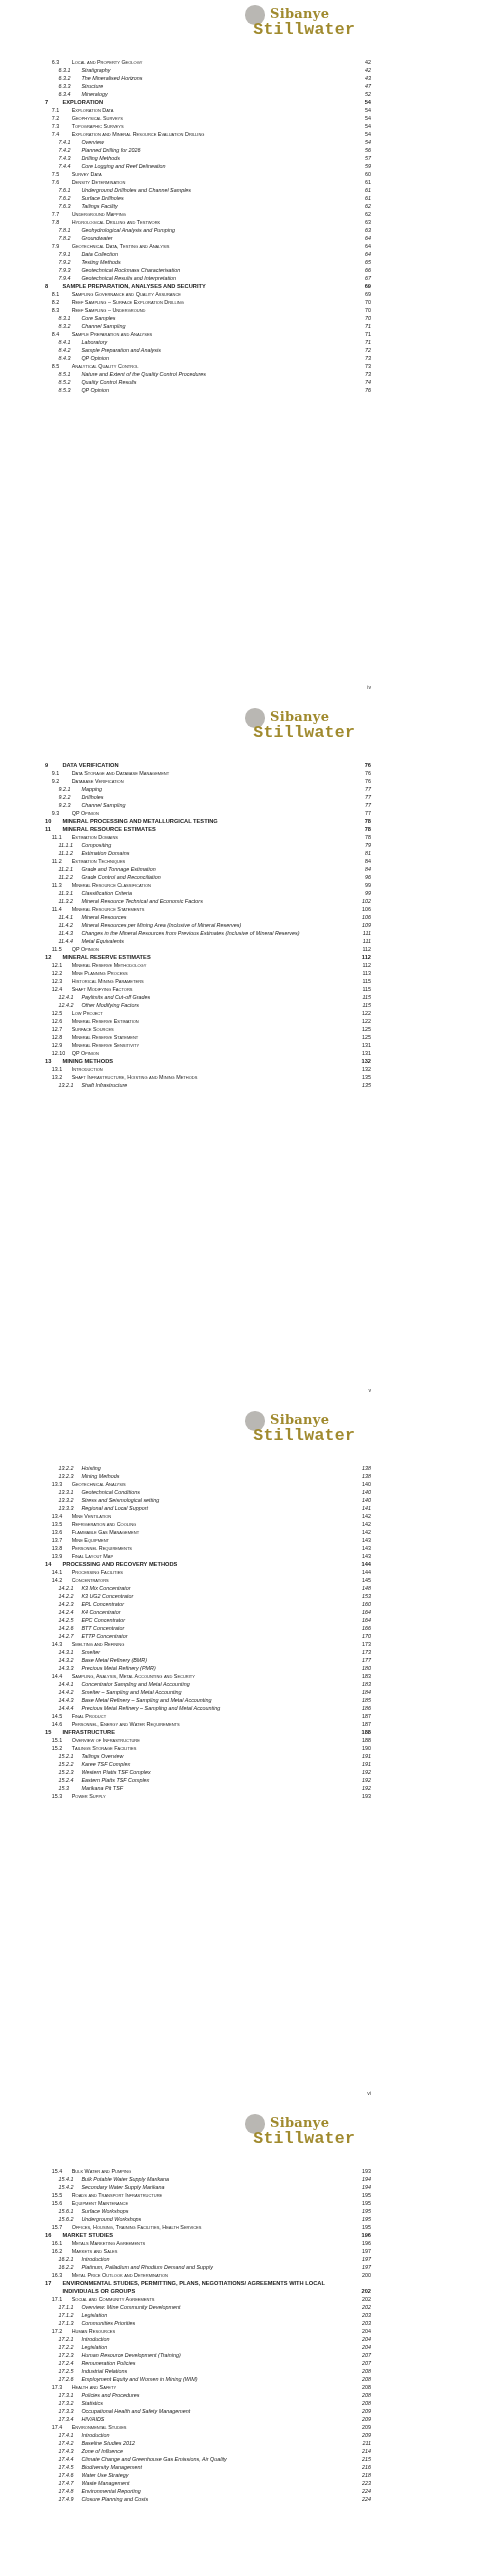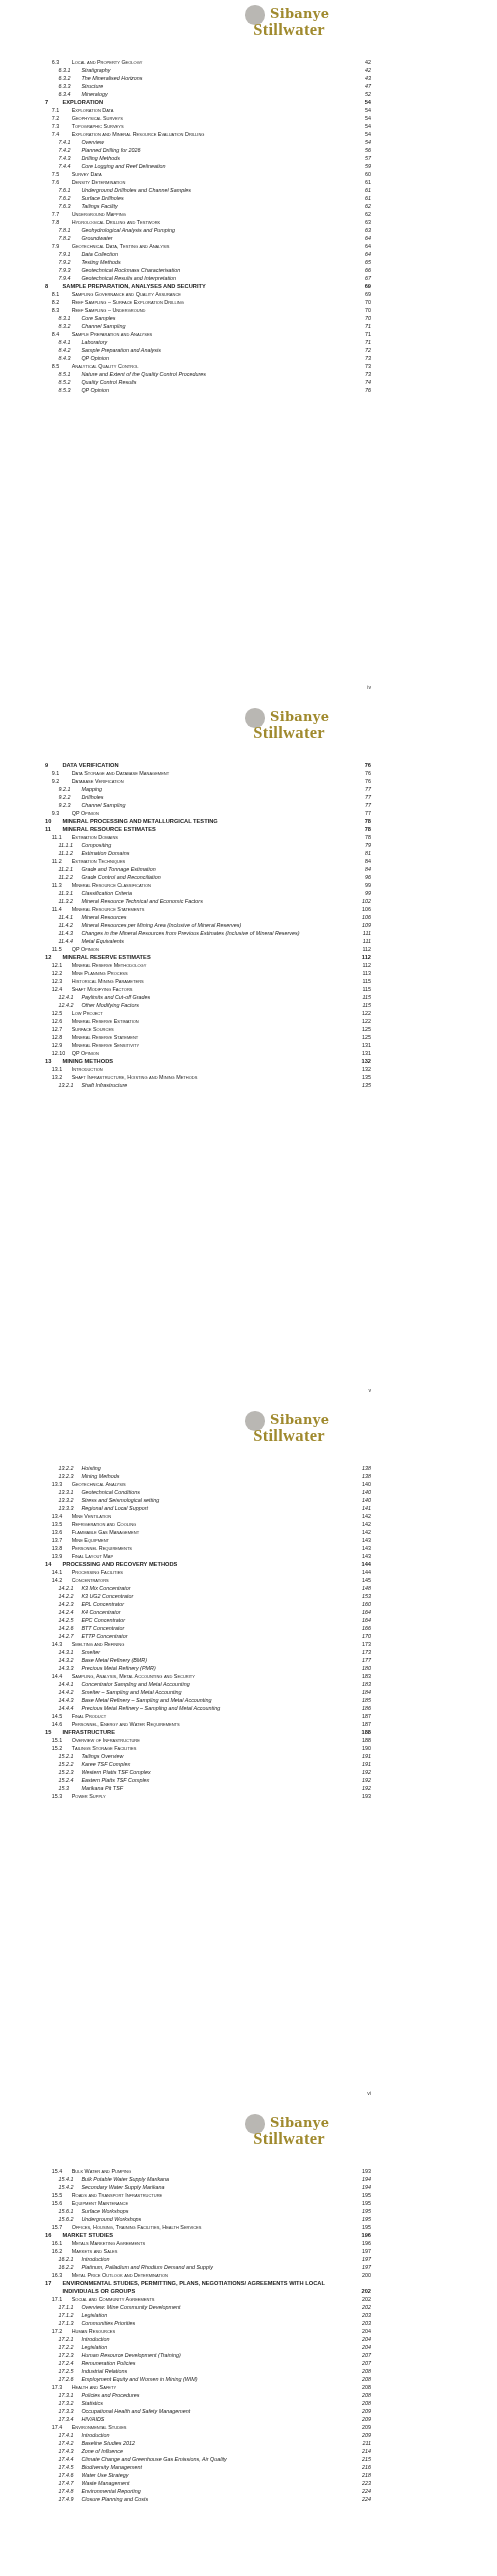--- a/index.html
+++ b/index.html
@@ -4,21 +4,21 @@
 <style>
   html,body{margin:0;padding:0;background:#ffffff;}
   body{width:497px;font-family:"Liberation Sans",sans-serif;-webkit-font-smoothing:antialiased;}
   .page{position:relative;width:415px;height:703px;background:#ffffff;overflow:hidden;}
   
   .logo{position:absolute;top:3.1px;right:41px;width:129px;height:38px;}
   .logo-circle{position:absolute;left:0;top:2.1px;width:19.6px;height:19.6px;border-radius:50%;
     background:#b9b7b3;}
   .logo-line1{position:absolute;left:25px;top:3.1px;font-family:"DejaVu Serif",serif;
     font-weight:bold;font-size:13px;color:#A08A2E;letter-spacing:0.3px;white-space:nowrap;}
-  .logo-line2{position:absolute;left:8.2px;top:16.5px;font-family:Liberation Serif, serif;
+  .logo-line2{position:absolute;left:8.2px;top:16.5px;font-family:Liberation Mono, monospace;
     font-weight:bold;font-size:16.5px;color:#A08A2E;letter-spacing:0.3px;white-space:nowrap;text-align:right;}
   
   .toc{position:absolute;left:45px;right:44px;top:58px;}
   .row{display:flex;align-items:flex-start;line-height:8px;min-height:8px;color:#222;}
   .row .num{flex:none;}
   .row .title{flex:1 1 auto;padding-right:5.2px;}
   .row .pg{flex:none;align-self:flex-end;}
   .l1{font-weight:bold;font-size:5.7px;color:#1a1a1a;}
   .l1 .num{width:17.5px;}
   .l2{font-size:5.4px;font-variant:small-caps;padding-left:6.7px;}

